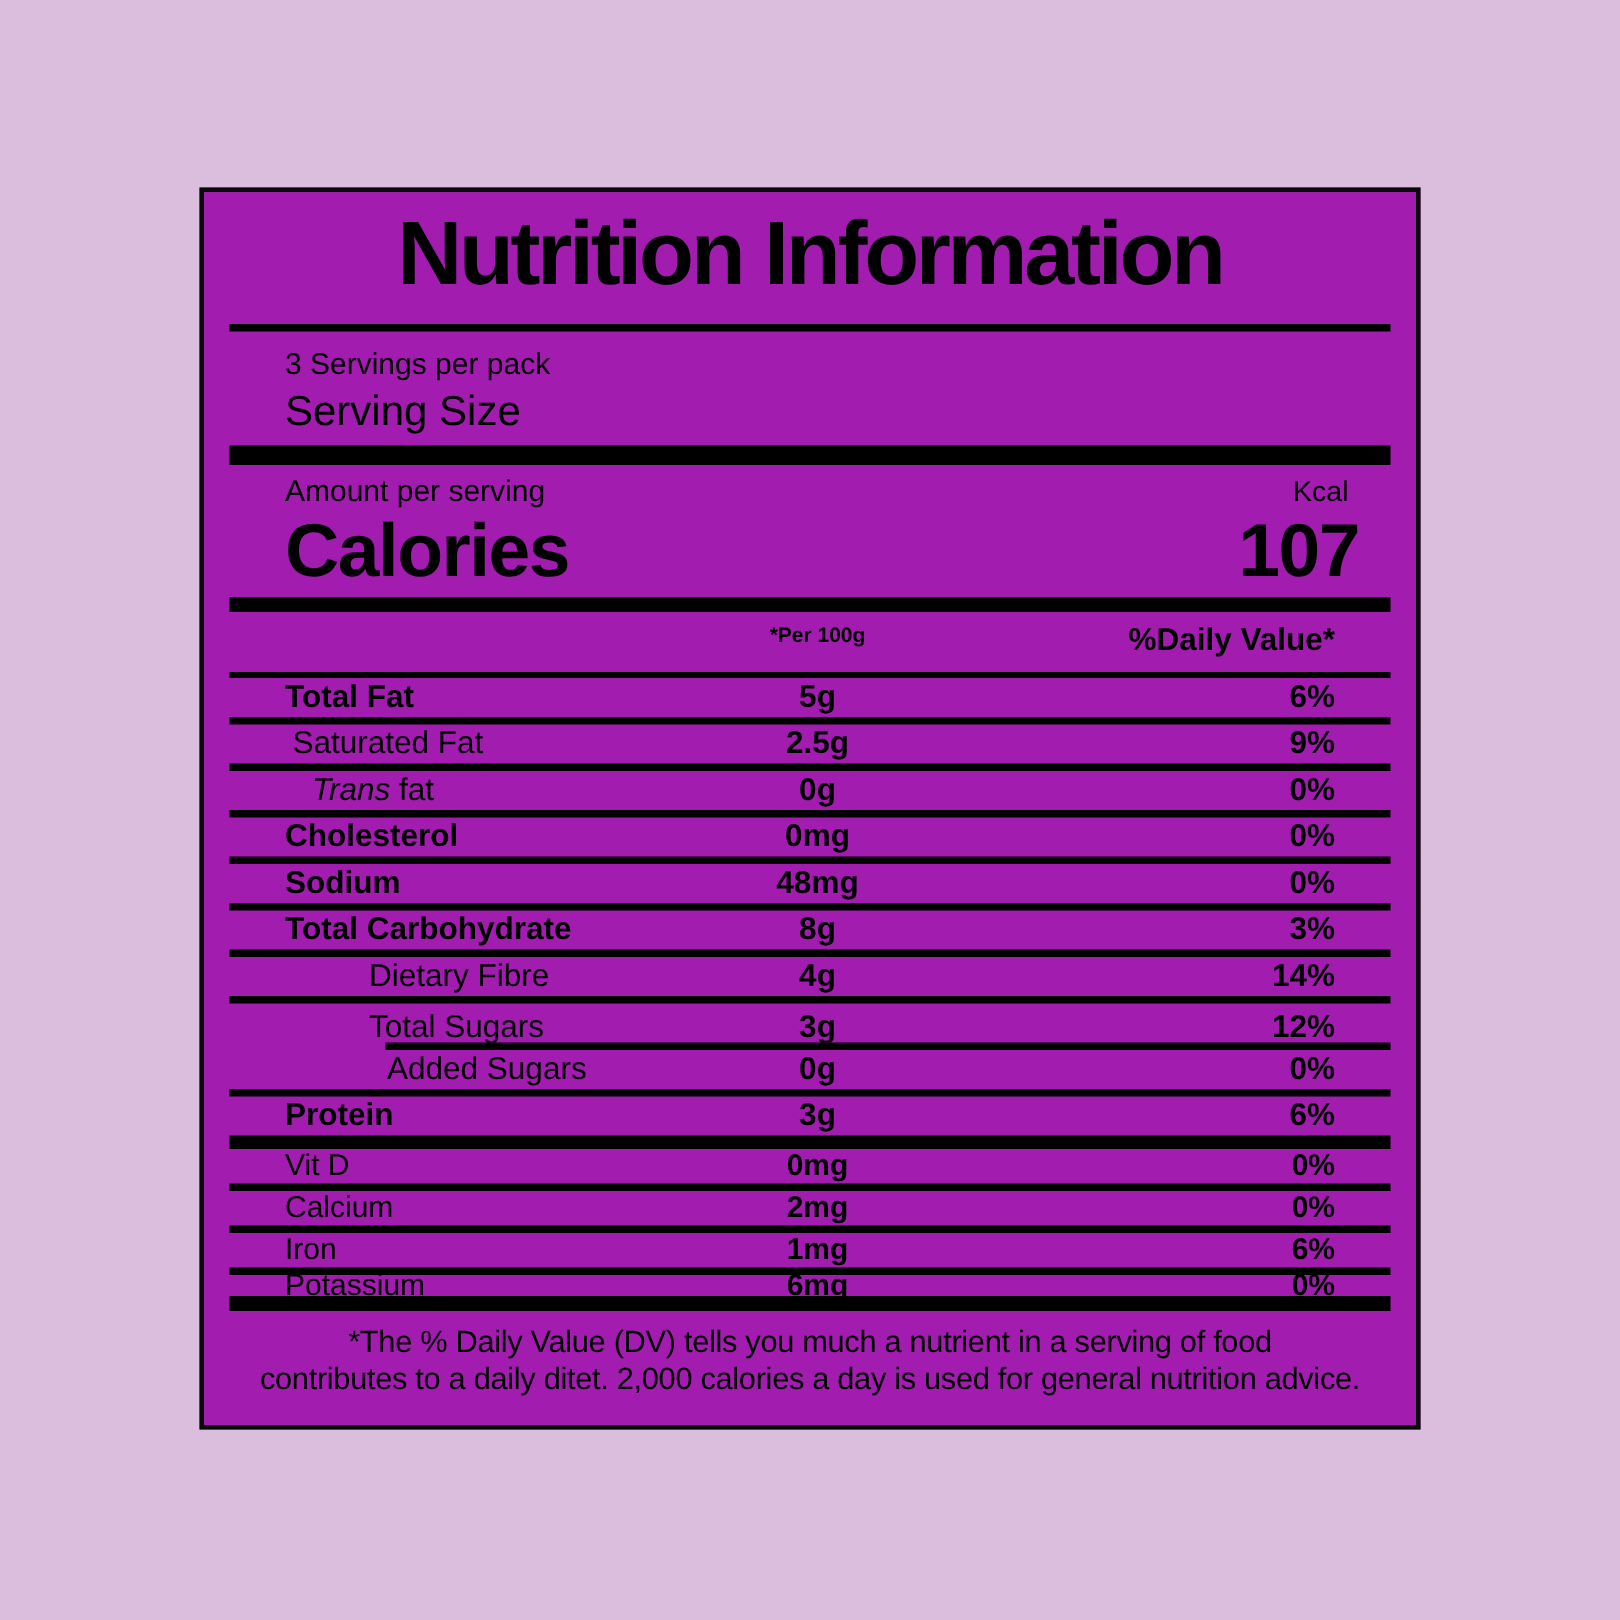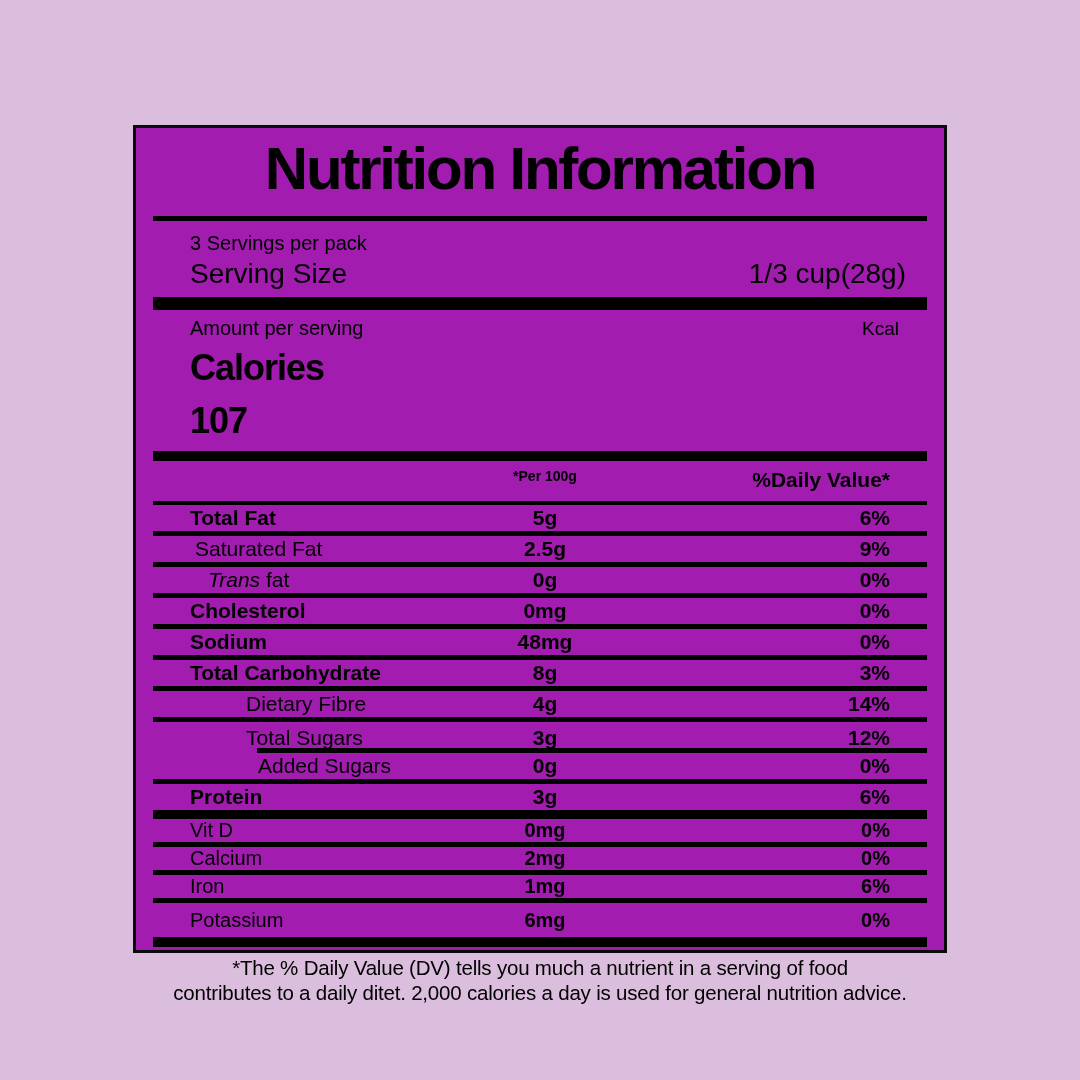--- a/index.html
+++ b/index.html
@@ -42,23 +42,22 @@
   .aps-row {
     margin-top: 6px;
     display: flex; justify-content: space-between; align-items: baseline;
     padding-left: 37px; padding-right: 28px;
     font-size: 20px; line-height: 24px;
   }
   .kcal { font-size: 19px; }
   .cal-row {
     display: flex; justify-content: space-between; align-items: baseline;
     padding-left: 37px; padding-right: 21px;
-    font-size: 36px; line-height: 53px; font-weight: 800;
+    font-size: 50px; line-height: 53px; font-weight: 800;
     letter-spacing: -1px;
-    flex-direction: column;
   }
   .rule-cal { height: 10px; margin-top: 4px; }
   .cols-row {
     position: relative;
     height: 40px;
     border-bottom: 4px solid #000;
   }
   .col-per {
     position: absolute; left: calc(50% + 5px); transform: translateX(-50%);
     top: 7px; font-size: 14px; font-weight: 700;
@@ -85,21 +84,21 @@
   .ind-4 { padding-left: 105px; }
   .namount {
     position: absolute; left: calc(50% + 5px); transform: translateX(-50%);
     font-weight: 600; white-space: nowrap;
   }
   .ndv {
     position: absolute; right: 37px;
     font-weight: 600; white-space: nowrap;
   }
   .nrow.div-thick { height: 35px; border-bottom-width: 9px; }
-  .mrow.div-thick { height: 44px; border-bottom-width: 10px; }
+  .mrow.div-thick { height: 24px; border-bottom-width: 10px; }
   .nrow.div-partial { border-bottom: none; }
   .nrow.div-partial::after {
     content: "";
     position: absolute; left: 104px; right: 0; bottom: 0;
     height: 5px; background: #000;
   }
   .footnote {
     margin-top: 8px;
     text-align: center;
     font-size: 20.5px;
@@ -110,21 +109,20 @@
 </head>
 <body>
 
 <div class="panel">
   <div class="title">Nutrition Information</div>
   <div class="rule rule-title"></div>
 
   <div class="servings">3 Servings per pack</div>
   <div class="ss-row">
     <span>Serving Size</span>
-    <span>1/3 cup(28g)</span>
   </div>
   <div class="rule rule-serving"></div>
 
   <div class="aps-row">
     <span>Amount per serving</span>
     <span class="kcal">Kcal</span>
   </div>
   <div class="cal-row">
     <span>Calories</span>
     <span>107</span>

